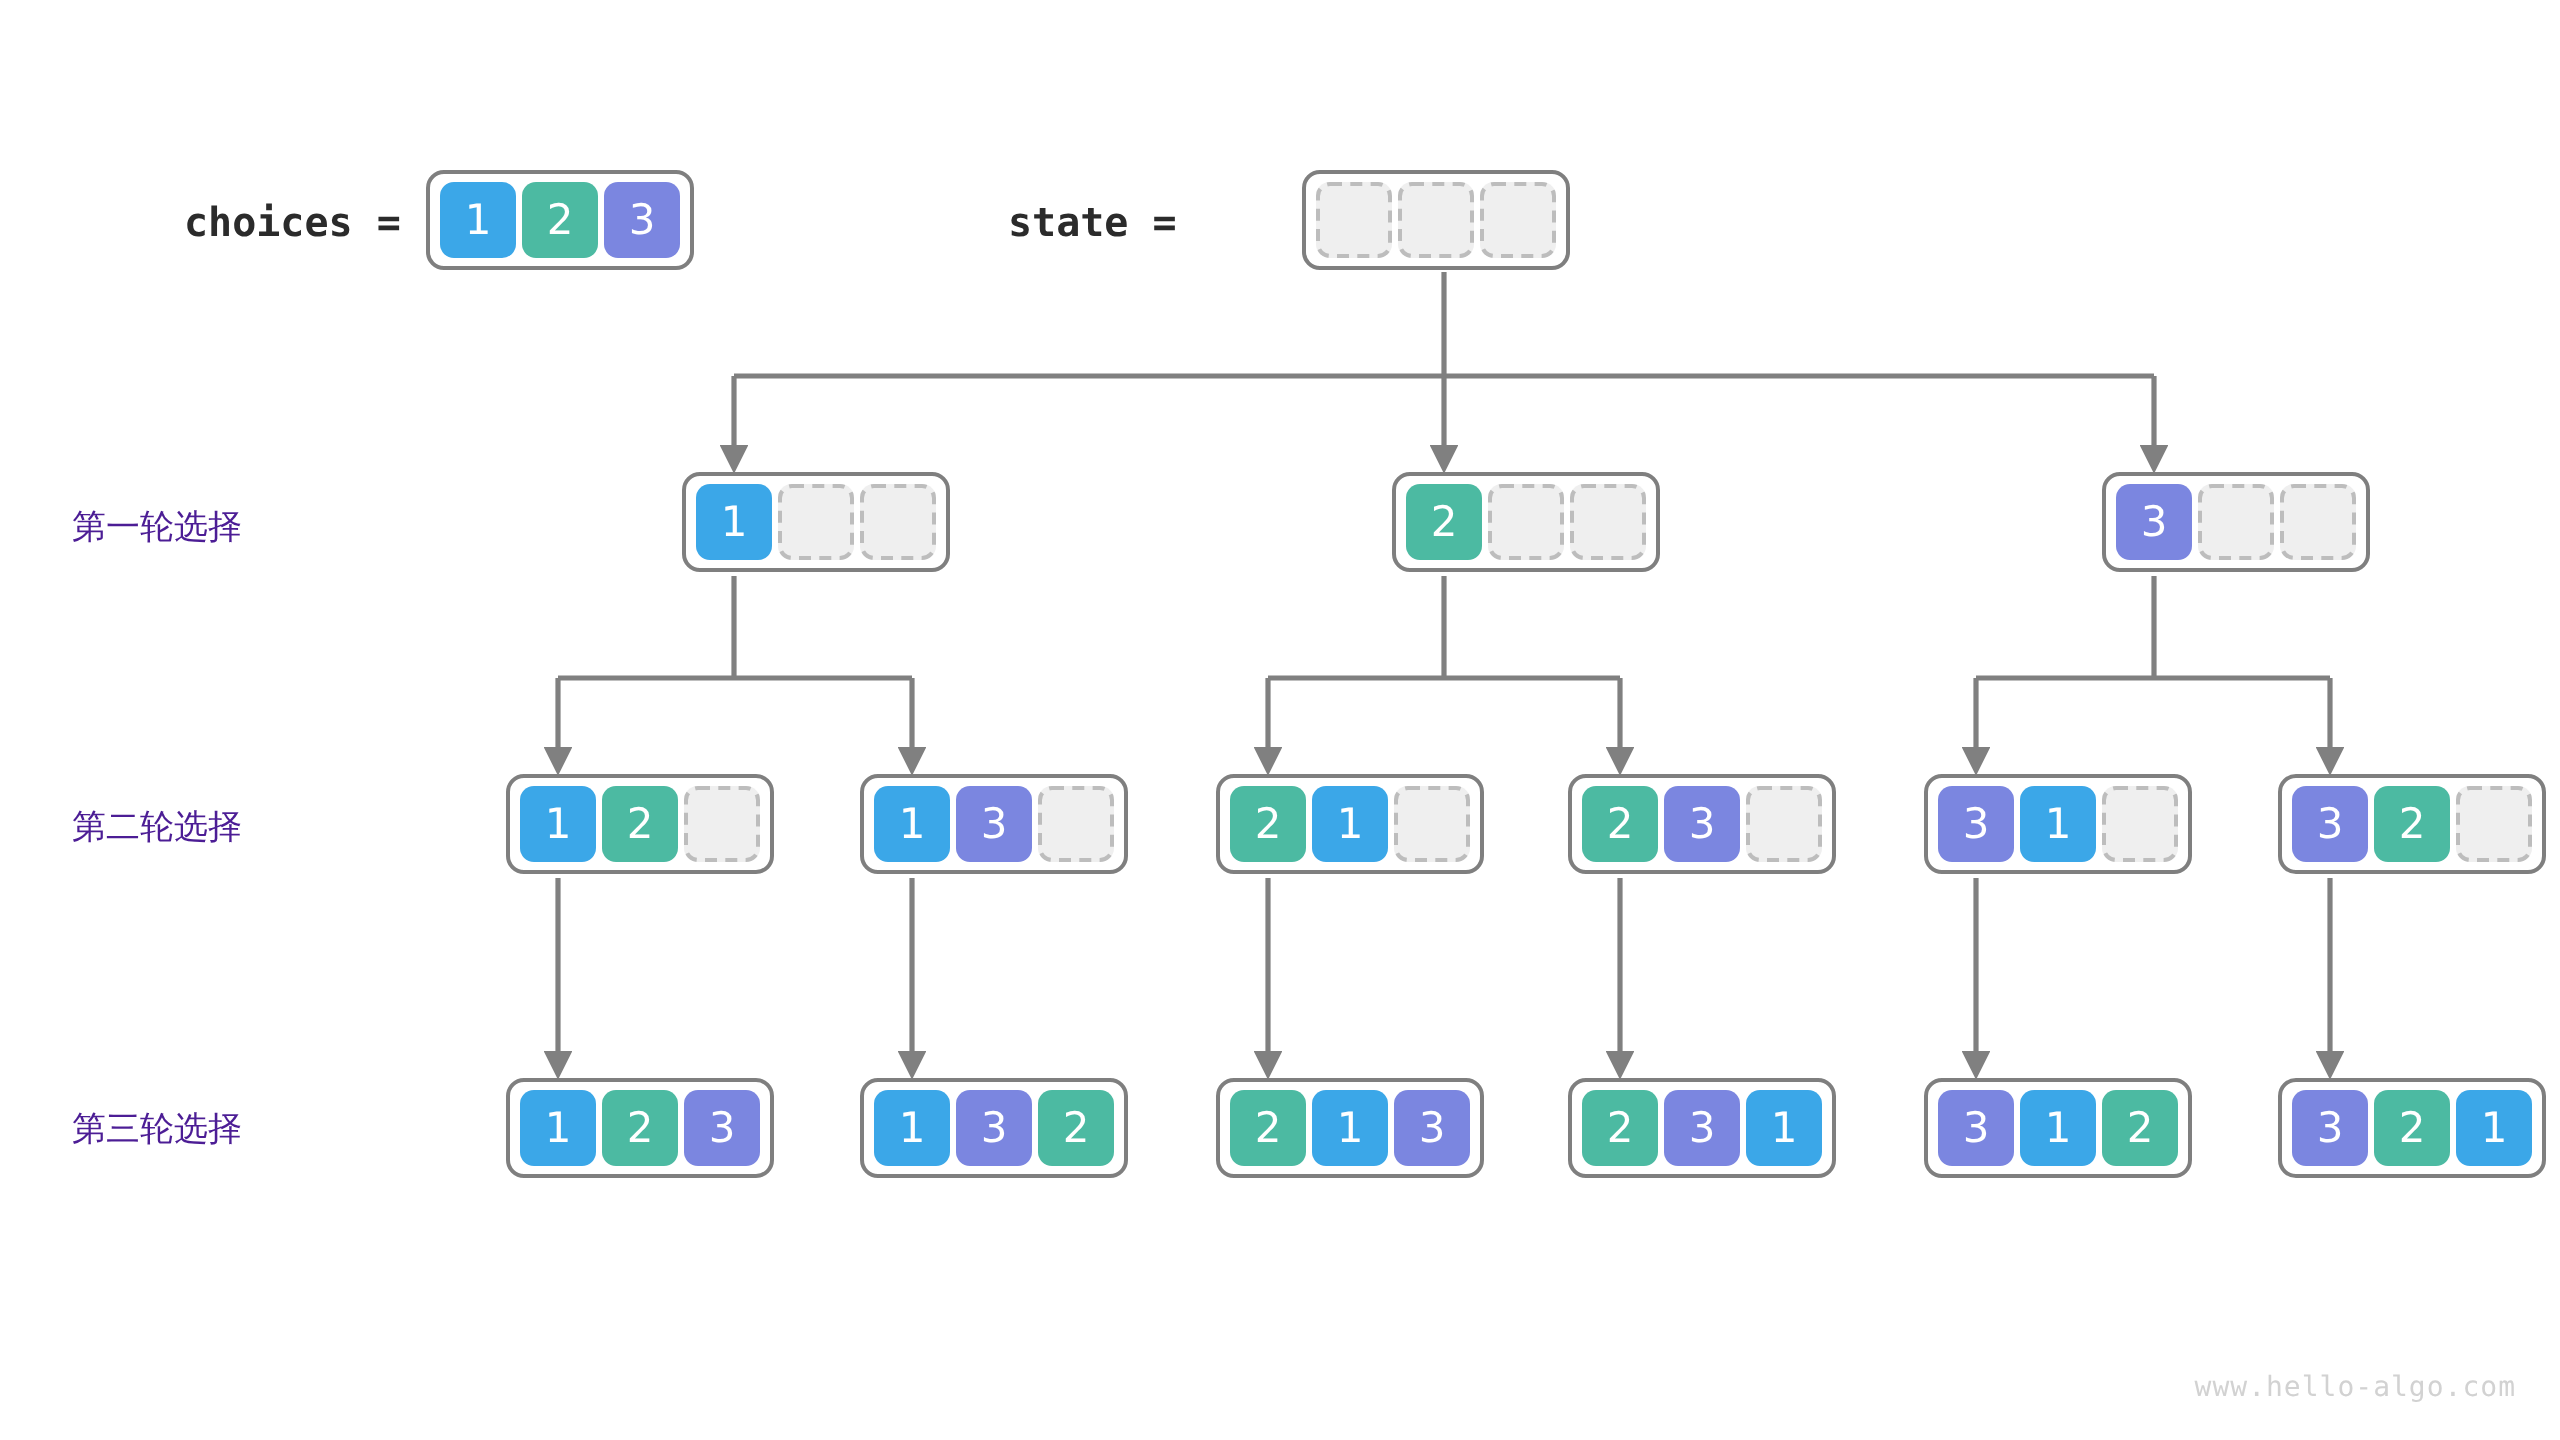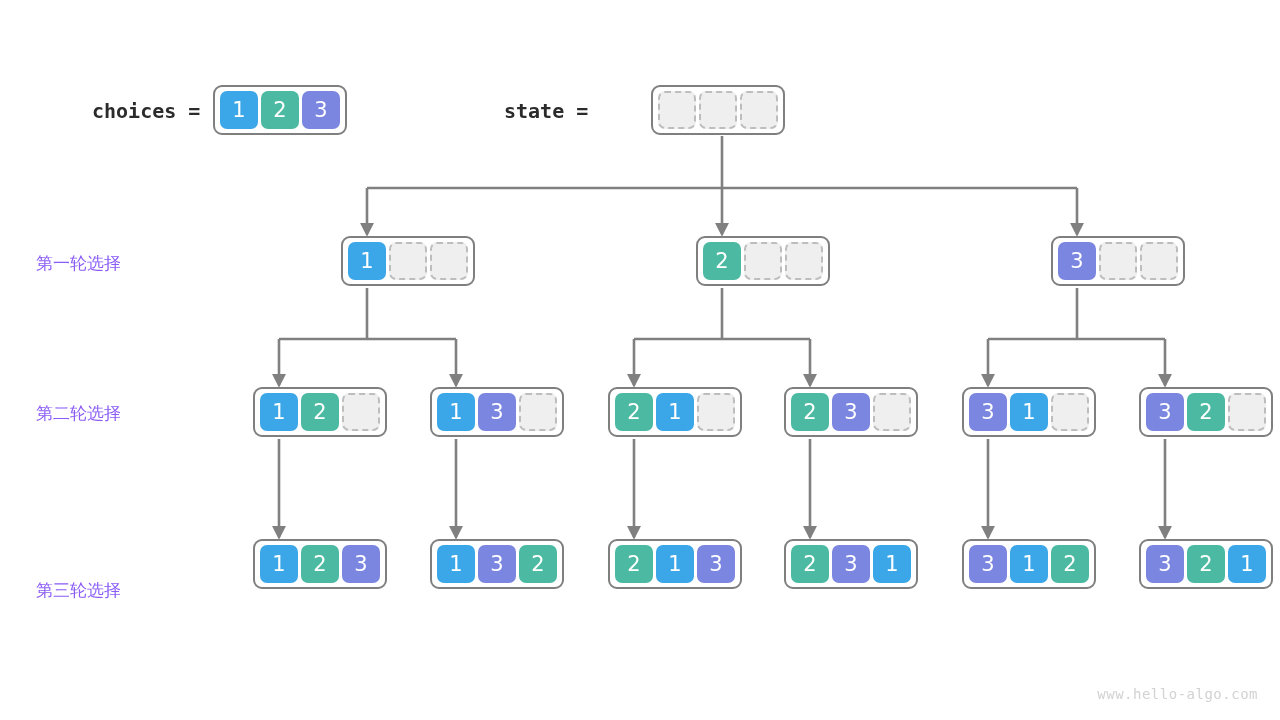--- a/index.html
+++ b/index.html
@@ -39,21 +39,21 @@
     font-weight: bold;
     font-size: 20px;
     color: #2b2b2b;
     white-space: nowrap;
     z-index: 3;
   }
   .row-label {
     position: absolute;
     font-family: "DejaVu Sans", "Liberation Sans", sans-serif;
     font-size: 17px;
-    color: #8b5cf6;
+    color: #4c1d95;
     white-space: nowrap;
     z-index: 3;
   }
   .watermark {
     position: absolute;
     right: 22px;
     bottom: 18px;
     font-family: "DejaVu Sans Mono", "Liberation Mono", monospace;
     font-size: 14px;
     letter-spacing: 0.5px;
@@ -146,21 +146,21 @@
 
   <div class="mono-label" style="left:504px; top:99px;">state  =</div>
   <div class="node" id="state-node" style="left:651px; top:85px;">
       <div class="cell empty"></div>
       <div class="cell empty"></div>
       <div class="cell empty"></div>
     </div>
 
   <div class="row-label" style="left:36px; top:252px;">第一轮选择</div>
   <div class="row-label" style="left:36px; top:402px;">第二轮选择</div>
-  <div class="row-label" style="left:36px; top:579px;">第三轮选择</div>
+  <div class="row-label" style="left:36px; top:553px;">第三轮选择</div>
 
   <div id="tree-nodes">
       <div class="node" style="left: 341px; top: 236px;">
         <div class="cell" style="background: rgb(59, 167, 232);">1</div>
         <div class="cell empty"></div>
         <div class="cell empty"></div>
       </div>
       <div class="node" style="left: 696px; top: 236px;">
         <div class="cell" style="background: rgb(76, 186, 162);">2</div>
         <div class="cell empty"></div>

